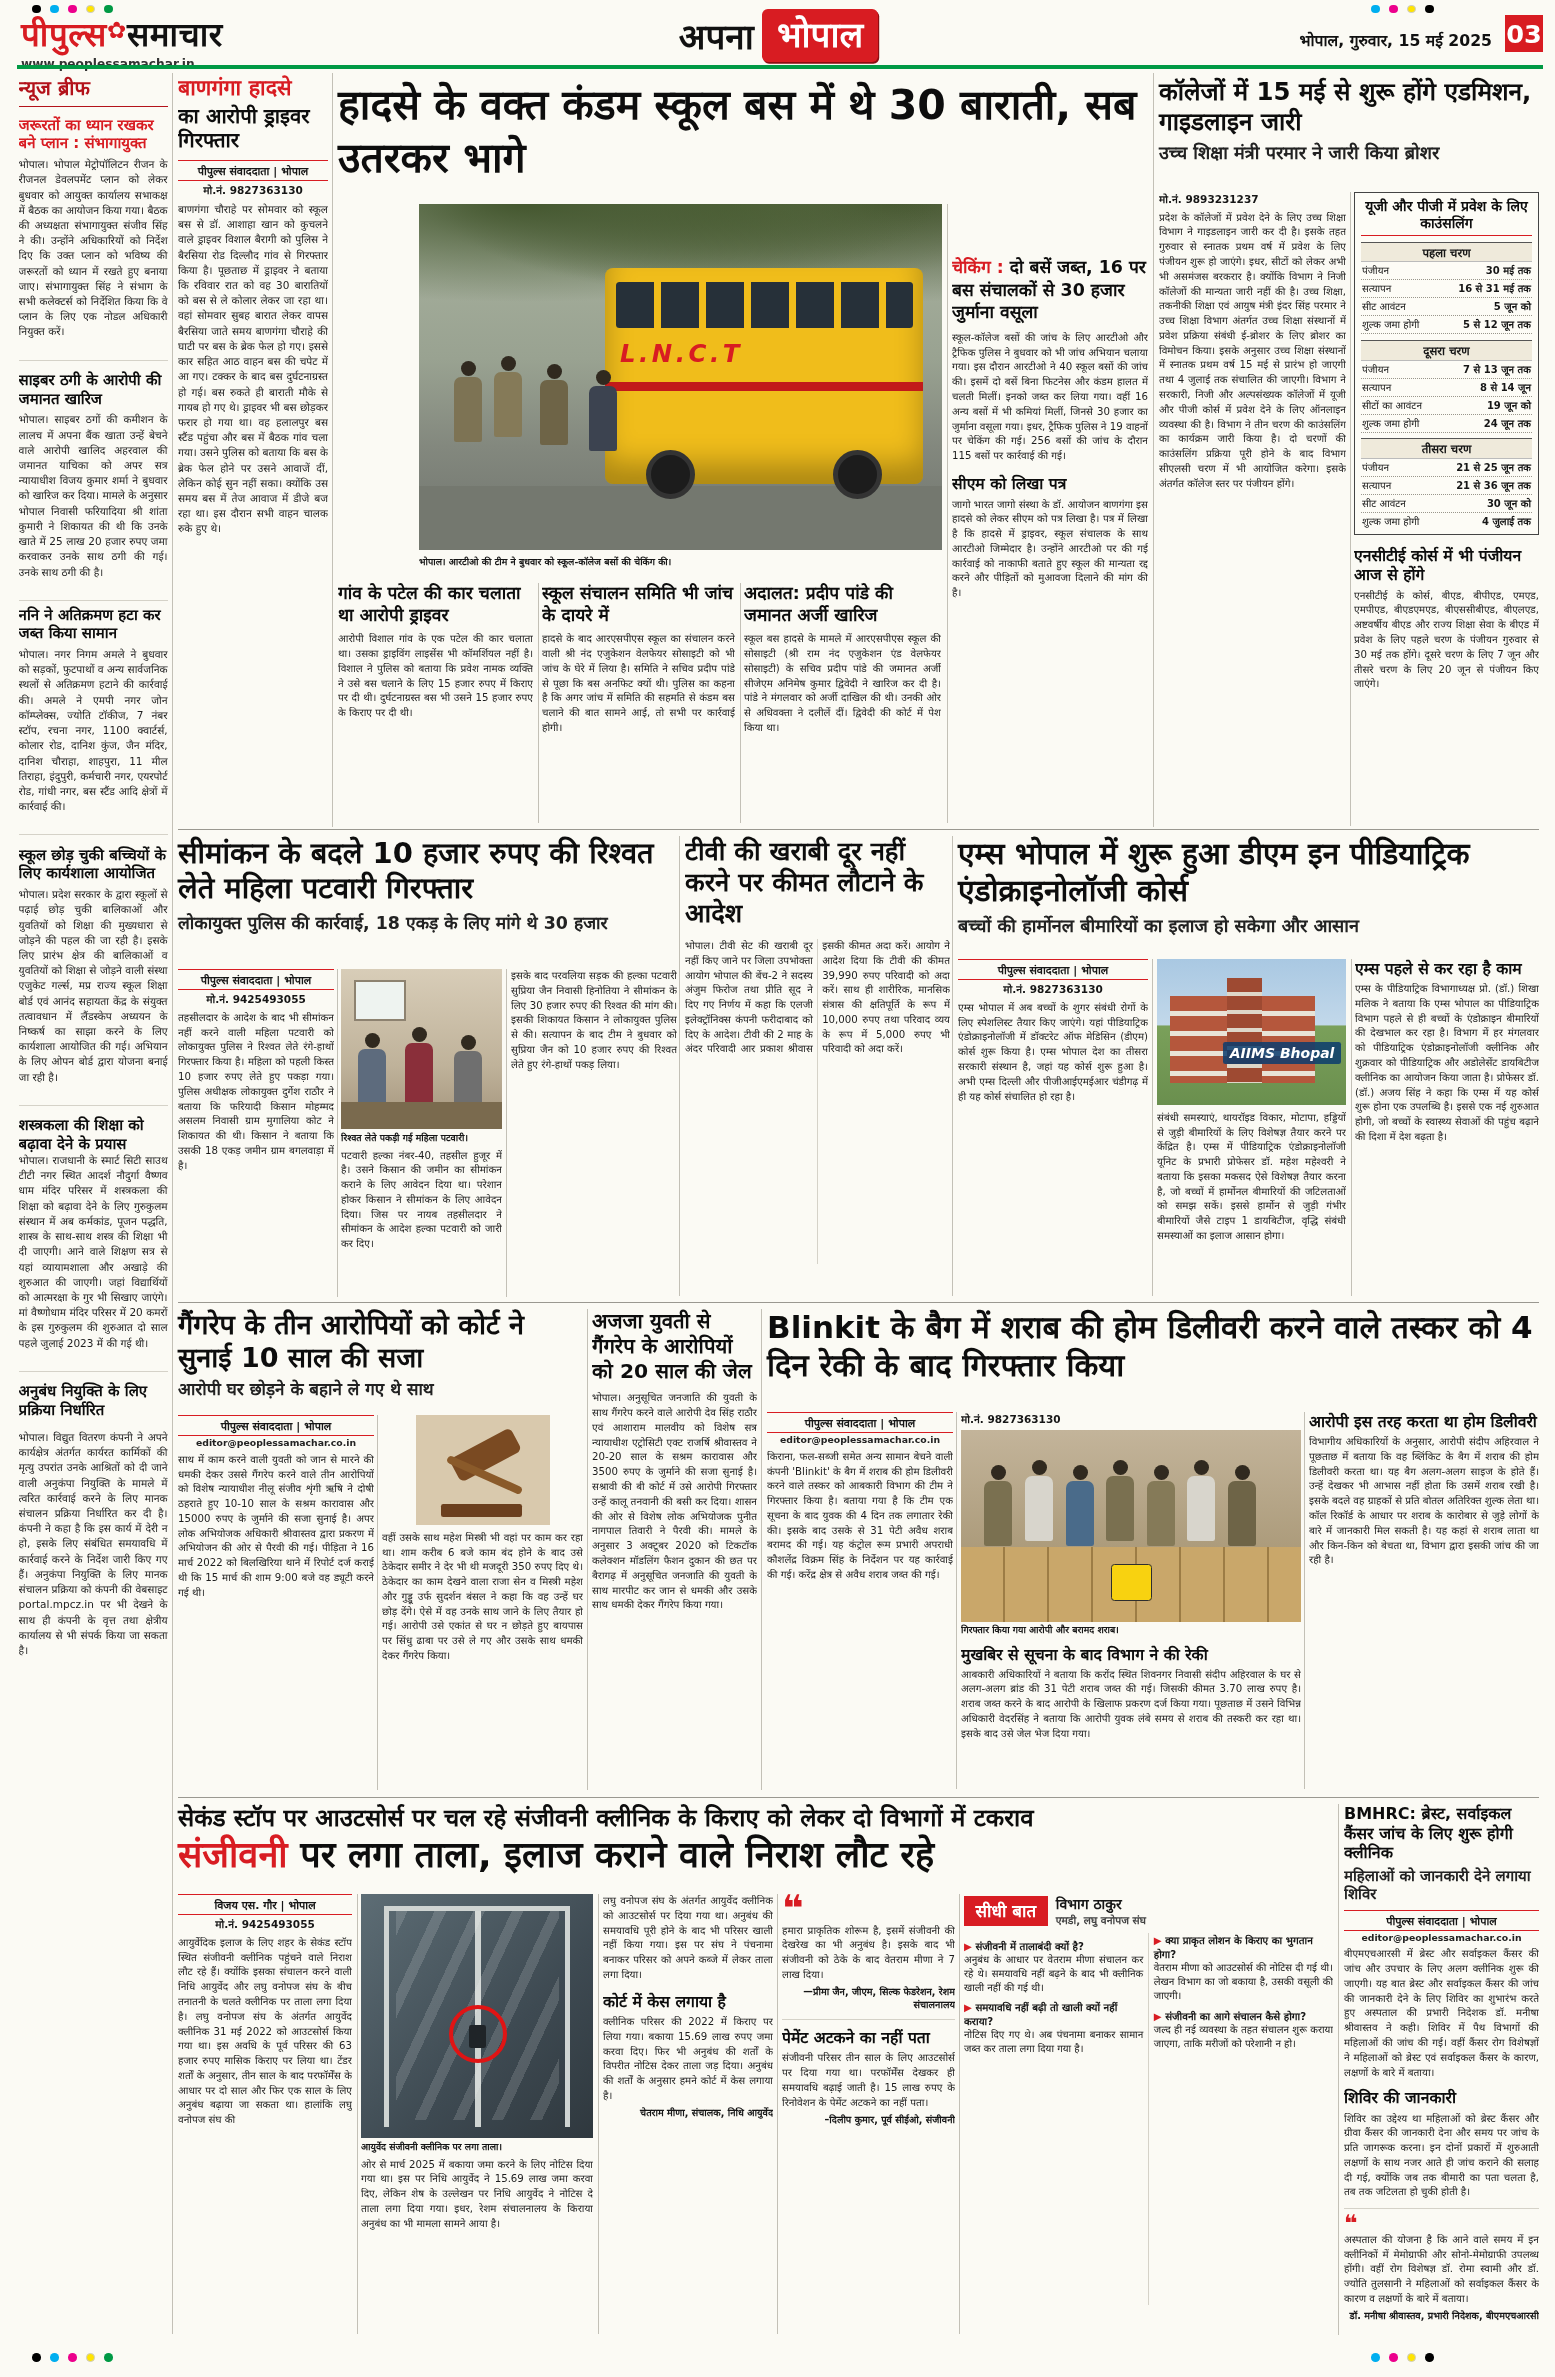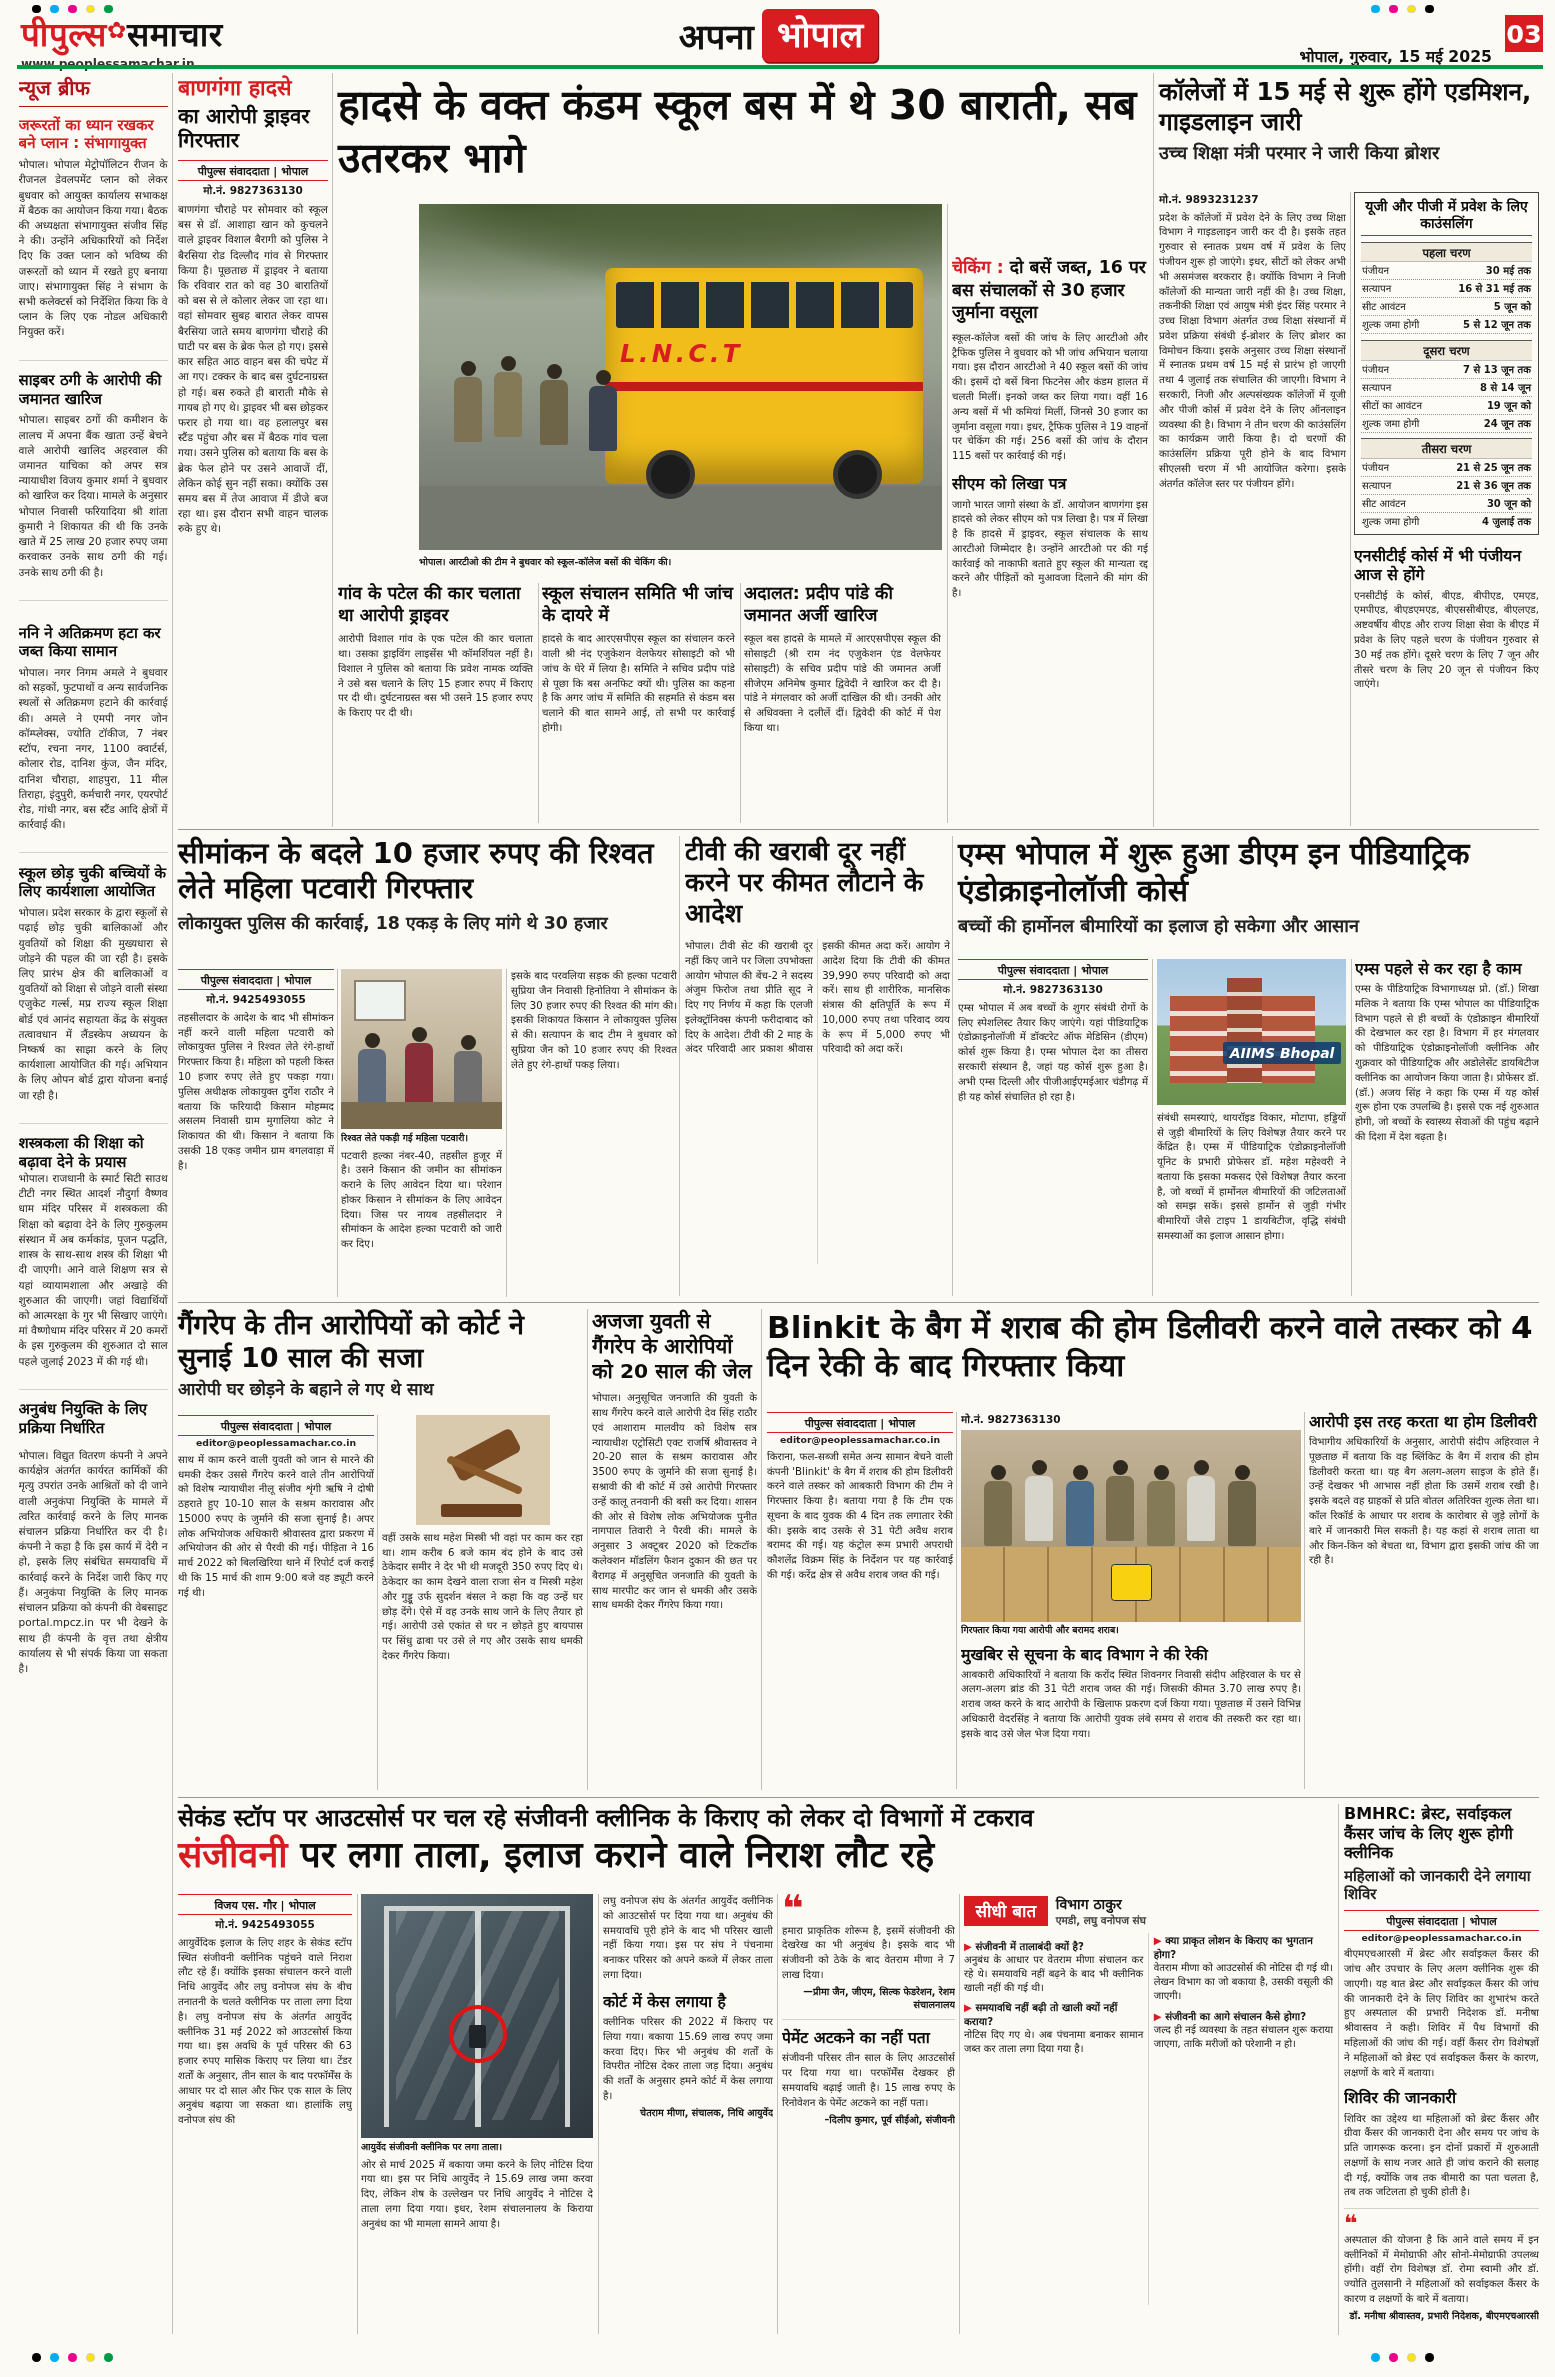--- a/index.html
+++ b/index.html
@@ -56,37 +56,37 @@
       <span class="red">पीपुल्स</span><span class="red" style="font-size:23px;vertical-align:8.1px">✿</span><span style="color:#111">समाचार</span>
     </div>
     <div style="font-size:12.2px;font-weight:bold;color:#333;margin-top:1.2px">www.peoplessamachar.in</div>
   </div>
 
   <div class="abs" style="left:610px;top:11.6px;width:337px;height:48px;display:flex;align-items:center;justify-content:center;gap:8.1px">
     <span style="font-size:35px;font-weight:bold;color:#111">अपना</span>
     <span style="font-size:35px;font-weight:bold;color:#fff;background:#d81c22;padding:1.2px 15px 4.6px;border-radius:5.8px;box-shadow:1.2px 1.7px 0 #8e0d12">भोपाल</span>
   </div>
 
-  <div class="abs" style="left:1190px;top:45px;width:302px;text-align:right;font-size:15.7px;font-weight:bold;color:#111">भोपाल, गुरुवार, 15 मई 2025</div>
+  <div class="abs" style="left:1190px;top:29px;width:302px;text-align:right;font-size:15.7px;font-weight:bold;color:#111">भोपाल, गुरुवार, 15 मई 2025</div>
   <div class="abs" style="left:1505px;top:15px;width:38px;height:37px;background:#d81c22;color:#fff;font-size:25.6px;font-weight:bold;display:flex;align-items:center;justify-content:center">03</div>
 
   <div class="abs" style="left:17.4px;top:65px;width:1526px;height:4.1px;background:#009944"></div>
 
   <div class="abs" style="left:18.6px;top:74px;width:149px;height:2260px;overflow:hidden">
     <div style="font-size:20px;font-weight:bold;color:#b3121a;padding-bottom:4.6px;border-bottom:1.7px solid #b3121a;margin-bottom:9.3px">न्यूज ब्रीफ</div>
 
     <div style="margin-bottom:20px">
       <div class="hd" style="font-size:15px;margin-bottom:4.6px"><span class="red">जरूरतों का ध्यान रखकर बने प्लान : संभागायुक्त</span></div>
       <div class="jbody" style="font-size:10.5px">भोपाल। भोपाल मेट्रोपॉलिटन रीजन के रीजनल डेवलपमेंट प्लान को लेकर बुधवार को आयुक्त कार्यालय सभाकक्ष में बैठक का आयोजन किया गया। बैठक की अध्यक्षता संभागायुक्त संजीव सिंह ने की। उन्होंने अधिकारियों को निर्देश दिए कि उक्त प्लान को भविष्य की जरूरतों को ध्यान में रखते हुए बनाया जाए। संभागायुक्त सिंह ने संभाग के सभी कलेक्टर्स को निर्देशित किया कि वे प्लान के लिए एक नोडल अधिकारी नियुक्त करें।</div>
     </div>
     <div style="margin-bottom:20px;border-top:0.6px solid #d5d2c8;padding-top:10.5px">
       <div class="hd" style="font-size:15px;margin-bottom:4.6px">साइबर ठगी के आरोपी की जमानत खारिज</div>
       <div class="jbody" style="font-size:10.5px">भोपाल। साइबर ठगों की कमीशन के लालच में अपना बैंक खाता उन्हें बेचने वाले आरोपी खालिद अहरवाल की जमानत याचिका को अपर सत्र न्यायाधीश विजय कुमार शर्मा ने बुधवार को खारिज कर दिया। मामले के अनुसार भोपाल निवासी फरियादिया श्री शांता कुमारी ने शिकायत की थी कि उनके खाते में 25 लाख 20 हजार रुपए जमा करवाकर उनके साथ ठगी की गई। उनके साथ ठगी की है।</div>
     </div>
-    <div style="margin-bottom:20px;border-top:0.6px solid #d5d2c8;padding-top:23px">
+    <div style="margin-bottom:20px;border-top:0.6px solid #d5d2c8;padding-top:5px">
       <div class="hd" style="font-size:15px;margin-bottom:4.6px">ननि ने अतिक्रमण हटा कर जब्त किया सामान</div>
       <div class="jbody" style="font-size:10.5px">भोपाल। नगर निगम अमले ने बुधवार को सड़कों, फुटपाथों व अन्य सार्वजनिक स्थलों से अतिक्रमण हटाने की कार्रवाई की। अमले ने एमपी नगर जोन कॉम्प्लेक्स, ज्योति टॉकीज, 7 नंबर स्टॉप, रचना नगर, 1100 क्वार्टर्स, कोलार रोड, दानिश कुंज, जैन मंदिर, दानिश चौराहा, शाहपुरा, 11 मील तिराहा, इंदुपुरी, कर्मचारी नगर, एयरपोर्ट रोड, गांधी नगर, बस स्टैंड आदि क्षेत्रों में कार्रवाई की।</div>
     </div>
     <div style="margin-bottom:20px;border-top:0.6px solid #d5d2c8;padding-top:10.5px">
       <div class="hd" style="font-size:15px;margin-bottom:4.6px">स्कूल छोड़ चुकी बच्चियों के लिए कार्यशाला आयोजित</div>
       <div class="jbody" style="font-size:10.5px">भोपाल। प्रदेश सरकार के द्वारा स्कूलों से पढ़ाई छोड़ चुकी बालिकाओं और युवतियों को शिक्षा की मुख्यधारा से जोड़ने की पहल की जा रही है। इसके लिए प्रारंभ क्षेत्र की बालिकाओं व युवतियों को शिक्षा से जोड़ने वाली संस्था एजुकेट गर्ल्स, मप्र राज्य स्कूल शिक्षा बोर्ड एवं आनंद सहायता केंद्र के संयुक्त तत्वावधान में लैंडस्केप अध्ययन के निष्कर्ष का साझा करने के लिए कार्यशाला आयोजित की गई। अभियान के लिए ओपन बोर्ड द्वारा योजना बनाई जा रही है।</div>
     </div>
     <div style="margin-bottom:20px;border-top:0.6px solid #d5d2c8;padding-top:10.5px">
       <div class="hd" style="font-size:15px;margin-bott om:4.6px">शस्त्रकला की शिक्षा को बढ़ावा देने के प्रयास</div>
       <div class="jbody" style="font-size:10.5px">भोपाल। राजधानी के स्मार्ट सिटी साउथ टीटी नगर स्थित आदर्श नौदुर्गा वैष्णव धाम मंदिर परिसर में शस्त्रकला की शिक्षा को बढ़ावा देने के लिए गुरुकुलम संस्थान में अब कर्मकांड, पूजन पद्धति, शास्त्र के साथ-साथ शस्त्र की शिक्षा भी दी जाएगी। आने वाले शिक्षण सत्र से यहां व्यायामशाला और अखाड़े की शुरुआत की जाएगी। जहां विद्यार्थियों को आत्मरक्षा के गुर भी सिखाए जाएंगे। मां वैष्णोधाम मंदिर परिसर में 20 कमरों के इस गुरुकुलम की शुरुआत दो साल पहले जुलाई 2023 में की गई थी।</div>

